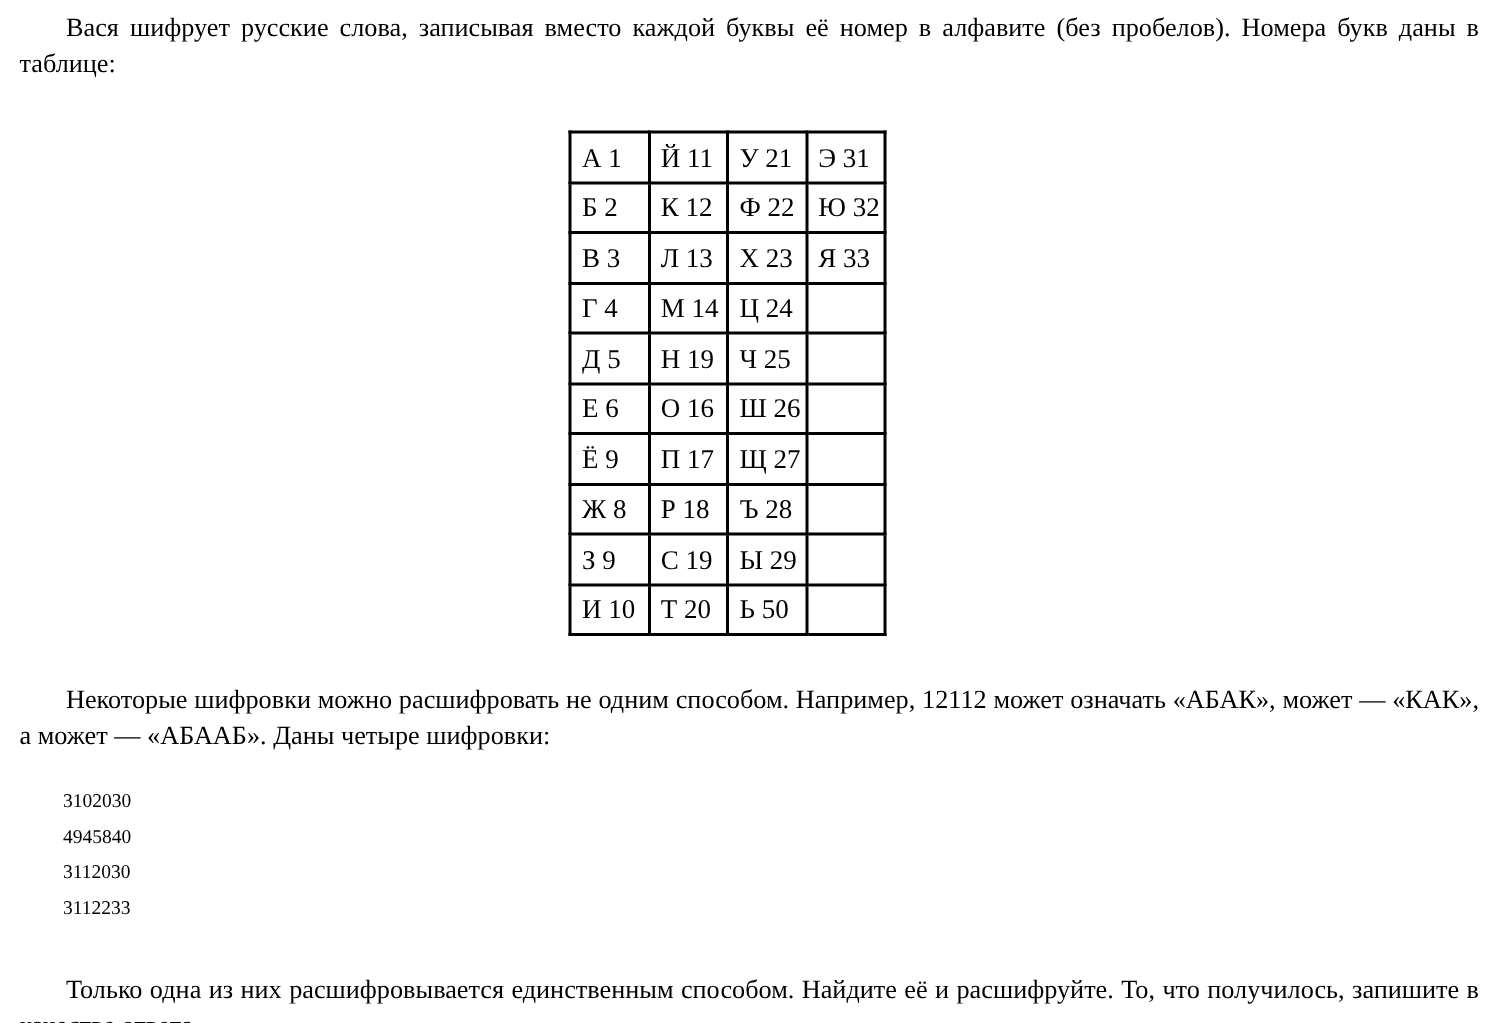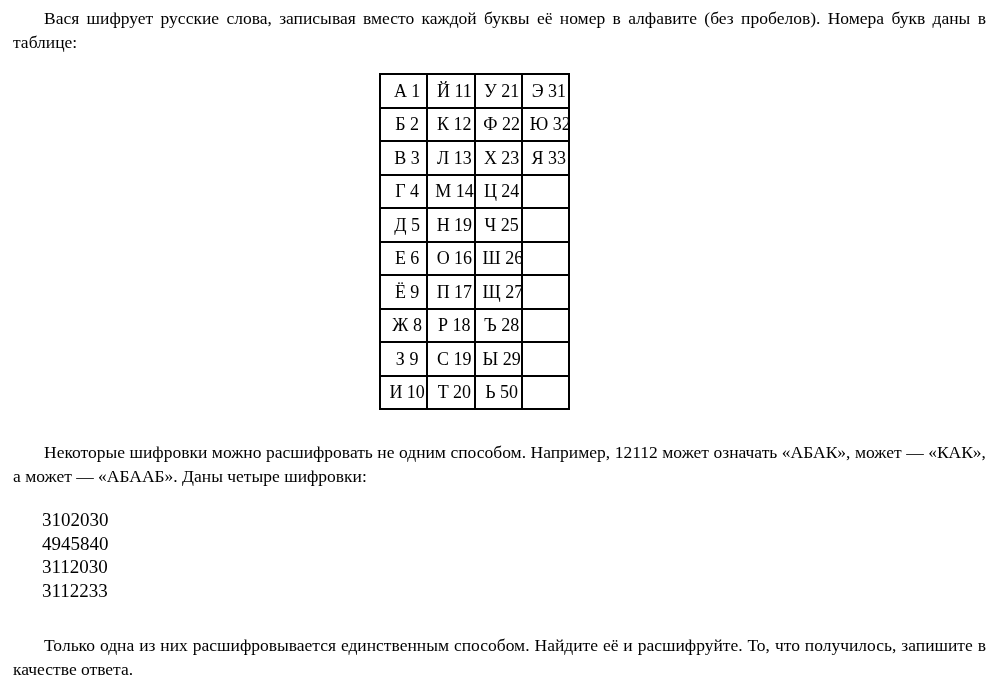--- a/index.html
+++ b/index.html
@@ -24,39 +24,38 @@
     margin: 0;
     text-align: justify;
     text-indent: 31px;
   }
   p.para-example { margin-top: 30px; }
   p.para-task   { margin-top: 31px; }
 
   table.codes {
     border-collapse: collapse;
     table-layout: fixed;
-    width: 191px;
-    margin: 19px 0 0 366px;
-    text-align: center;
+    width: 212px;
+    margin: 33px 0 0 366px;
   }
   table.codes td {
     border: 2px solid #000000;
     height: 31.5px;
     padding: 0 0 0 7px;
     font-family: "Liberation Serif", serif;
     font-size: 18px;
     line-height: 1;
     vertical-align: middle;
     white-space: pre;
     overflow: hidden;
   }
 
   .cipher-list {
     margin: 20px 0 0 29px;
-    font-size: 19px;
+    font-size: 13px;
     line-height: 23.5px;
   }
 </style>
 </head>
 <body>
 
 <div class="page">
 
   <p class="para para-intro">Вася шифрует русские слова, записывая вместо каждой буквы её номер в алфавите (без пробелов). Номера букв даны в таблице:</p>
 

